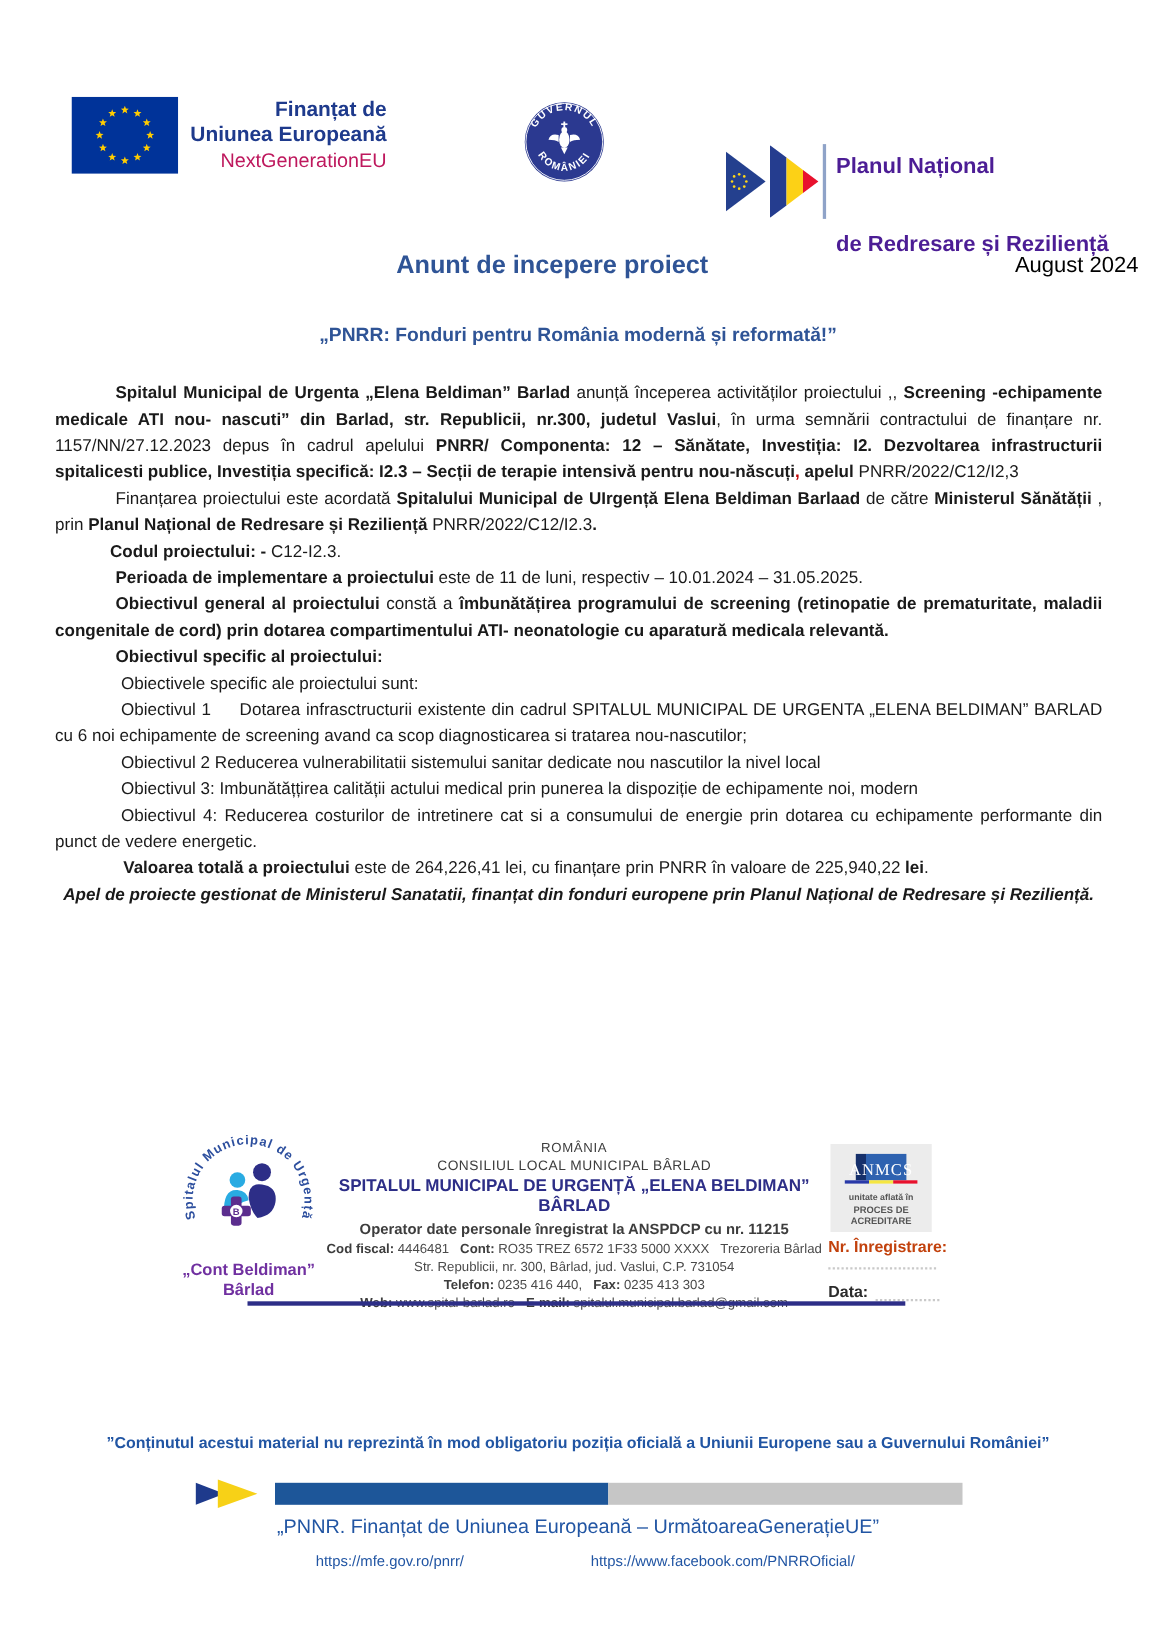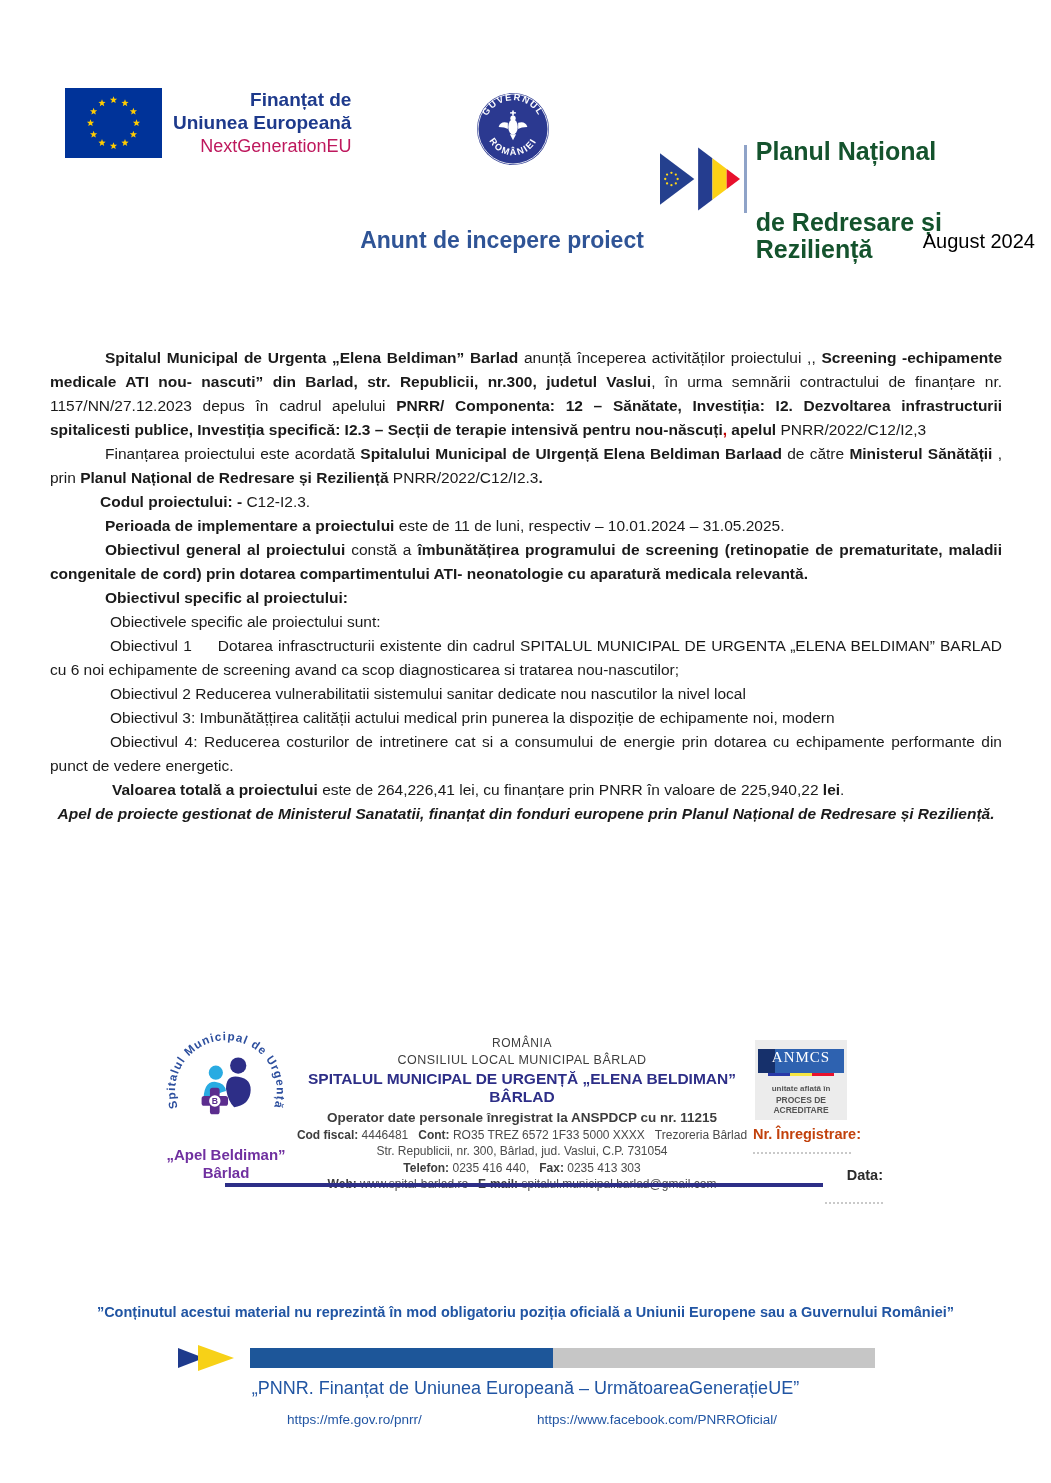--- a/index.html
+++ b/index.html
@@ -8,21 +8,21 @@
 
   
   .eu-block{position:absolute;left:65px;top:88px;display:flex;gap:11px;text-align:right;}
   .eu-flag{width:97px;height:70px;display:block;}
   .eu-text .l1,.eu-text .l2{font-size:19px;font-weight:bold;color:#1e3a8c;line-height:23px;}
   .eu-text .l3{font-size:18px;color:#be185d;line-height:25px;}
   .gov-seal{position:absolute;left:476px;top:92px;width:74px;height:74px;}
   .pnrr-block{position:absolute;left:660px;top:94px;display:flex;align-items:center;}
   .pnrr-tris{width:88px;height:66px;}
   .pnrr-divider{width:3px;height:68px;background:#8fa3c8;margin:0 9px 0 0;}
-  .pnrr-text div{font-size:25px;font-weight:bold;color:#14532d;line-height:27px;margin-top:44px;}
+  .pnrr-text div{font-size:20px;font-weight:bold;color:#4c1d95;line-height:27px;margin-top:44px;}
 
   
   .doc-title{position:absolute;top:227px;left:0;right:47px;text-align:center;
              font-size:23px;font-weight:bold;color:#2f5496;}
   .doc-date{position:absolute;top:230px;right:16px;font-size:20px;color:#000;}
   .doc-subtitle{position:absolute;top:294px;left:0;right:0;text-align:center;
                 font-size:17.5px;font-weight:bold;color:#2f5496;}
 
   
   .body-text{position:absolute;top:346px;left:50px;right:49px;font-size:15.5px;
@@ -42,32 +42,32 @@
   .lh-center{position:absolute;left:292px;top:1036px;width:460px;text-align:center;color:#3d3d3d;}
   .lh-country{font-size:12px;letter-spacing:.6px;}
   .lh-council{font-size:12.5px;margin-top:3px;letter-spacing:.5px;}
   .lh-hospital{font-size:15.5px;font-weight:bold;color:#2d2e87;margin-top:3px;}
   .lh-operator{font-size:13.5px;font-weight:bold;margin-top:4px;color:#3d3d3d;}
   .lh-detail{font-size:12px;margin-top:2.5px;color:#4a4a4a;}
   .lh-detail .lb{font-weight:bold;color:#3d3d3d;}
   .sep{display:inline-block;width:10px;}
   .anmcs-box{position:absolute;left:755px;top:1040px;width:92px;height:80px;background:#ececec;
              text-align:center;padding-top:9px;box-sizing:border-box;}
-  .anmcs-badge{width:86px;height:24px;margin:0 auto;display:flex;align-items:flex-start;justify-content:center;
+  .anmcs-badge{width:46px;height:24px;margin:0 auto;display:flex;align-items:flex-end;justify-content:center;
                background:linear-gradient(90deg,#16306b 0 20%,#2e62b0 20% 100%);}
   .anmcs-acronym{color:#fff;font-family:"Liberation Serif",serif;font-size:15px;letter-spacing:1px;}
   .anmcs-tricolor{width:66px;height:2.5px;margin:0 auto;display:flex;}
   .anmcs-tricolor span{flex:1;height:100%;}
   .anmcs-tricolor .t1{background:#2939a8;} .anmcs-tricolor .t2{background:#f5e642;} .anmcs-tricolor .t3{background:#e8112d;}
   .anmcs-l1{font-size:8px;color:#555;margin-top:8px;font-weight:bold;}
   .anmcs-l2{font-size:8.5px;color:#555;margin-top:2px;font-weight:bold;}
   .reg-block{position:absolute;left:753px;top:1126px;width:130px;}
   .reg-label{font-size:14.5px;font-weight:bold;color:#c2410c;}
   .reg-dots{margin-top:9px;width:98px;height:1px;border-bottom:2px dotted #c9c9c9;}
-  .data-row{margin-top:13px;display:flex;align-items:flex-end;gap:7px;flex-direction:column;}
+  .data-row{margin-top:13px;display:flex;align-items:flex-end;gap:7px;}
   .data-label{font-size:14.5px;font-weight:bold;color:#2b2b2b;}
   .data-dots{width:58px;height:12px;border-bottom:2px dotted #c9c9c9;}
   .lh-divider{position:absolute;left:225px;top:1183px;width:598px;height:4px;background:#2d2e87;}
 
   
   .disclaimer{position:absolute;top:1304px;left:0;right:0;text-align:center;font-size:14.5px;
               font-weight:bold;color:#2155a3;}
   .footer-bar{position:absolute;left:178px;top:1345px;width:700px;height:26px;}
   .fb-tri-blue{position:absolute;left:0;top:3px;width:0;height:0;border-top:10px solid transparent;
                border-bottom:10px solid transparent;border-left:26px solid #1e3a8c;}
@@ -153,20 +153,21 @@
     </svg>
     <div class="pnrr-divider"></div>
     <div class="pnrr-text">
       <div>Planul Național</div>
       <div>de Redresare și Reziliență</div>
     </div>
   </div>
 
   <div class="doc-title">Anunt de incepere proiect</div>
   <div class="doc-date">August 2024</div>
+  <div class="doc-subtitle">„PNRR: Fonduri pentru România modernă și reformată!”</div>
 
   <div class="body-text">
     <p class="ind55"><span class="bd">Spitalul Municipal de Urgenta „Elena Beldiman” Barlad</span><span> anunță începerea activităților proiectului ,, </span><span class="bd">Screening -echipamente medicale ATI nou- nascuti” din Barlad, str. Republicii, nr.300, judetul Vaslui</span><span>, în urma semnării contractului de finanțare nr. 1157/NN/27.12.2023 depus în cadrul apelului </span><span class="bd">PNRR/ Componenta: 12 – Sănătate, Investiția: I2. Dezvoltarea infrastructurii spitalicesti publice, Investiția specifică: I2.3 – Secții de terapie intensivă pentru nou-născuți</span><span class="red">,</span><span class="bd"> apelul </span><span>PNRR/2022/C12/I2,3</span></p>
     <p class="ind55"><span>Finanțarea proiectului este acordată </span><span class="bd">Spitalului Municipal de UIrgență Elena Beldiman Barlaad</span><span> de către </span><span class="bd">Ministerul Sănătății</span><span> , prin </span><span class="bd">Planul Național de Redresare și Reziliență</span><span> PNRR/2022/C12/I2.3</span><span class="bd">.</span></p>
     <p class="ind50"><span class="bd">Codul proiectului: - </span><span>C12-I2.3.</span></p>
     <p class="ind55 mt26"><span class="bd">Perioada de implementare a proiectului</span><span> este de 11 de luni, respectiv – 10.01.2024 – 31.05.2025.</span></p>
     <p class="ind55 mt26"><span class="bd">Obiectivul general al proiectului</span><span> constă a </span><span class="bd">îmbunătățirea programului de screening (retinopatie de prematuritate, maladii congenitale de cord) prin dotarea compartimentului ATI- neonatologie cu aparatură medicala relevantă.</span></p>
     <p class="ind55 mt26"><span class="bd">Obiectivul specific al proiectului:</span></p>
     <p class="ind60 mt10"><span>Obiectivele specific ale proiectului sunt:</span></p>
     <p class="ind60 mt10"><span>Obiectivul 1</span><span class="gap1"></span><span>Dotarea infrasctructurii existente din cadrul SPITALUL MUNICIPAL DE URGENTA „ELENA BELDIMAN” BARLAD cu 6 noi echipamente de screening avand ca scop diagnosticarea si tratarea nou-nascutilor;</span></p>
@@ -185,21 +186,21 @@
     <circle cx="50" cy="44" r="7" fill="#29abe2"></circle>
     <path d="M 38,74 Q 37,52 50,53 Q 59,54 60,62 Q 49,64 47,74 Z" fill="#29abe2"></path>
     <circle cx="72" cy="37" r="8" fill="#2d2e87"></circle>
     <path d="M 60,60 Q 60,46 72,48 Q 86,50 84,64 Q 82,76 68,78 Q 62,72 60,60 Z" fill="#2d2e87"></path>
     <rect x="36" y="67" width="26" height="9.5" rx="2.5" fill="#5b2d8e"></rect>
     <rect x="44.2" y="58.8" width="9.5" height="26" rx="2.5" fill="#5b2d8e"></rect>
     <circle cx="49" cy="71.8" r="5.6" fill="#ffffff"></circle>
     <text x="49" y="75" font-size="8.5" font-weight="bold" fill="#5b2d8e" text-anchor="middle">B</text>
   </svg>
   <div class="hosp-logo-name">
-    <div>„Apel Beldiman”</div>
+    <div>„Cont Beldiman”</div>
     <div>Bârlad</div>
   </div>
 
   <div class="lh-center">
     <div class="lh-country">ROMÂNIA</div>
     <div class="lh-council">CONSILIUL LOCAL MUNICIPAL BÂRLAD</div>
     <div class="lh-hospital">SPITALUL MUNICIPAL DE URGENȚĂ „ELENA BELDIMAN” BÂRLAD</div>
     <div class="lh-operator">Operator date personale înregistrat la ANSPDCP cu nr. 11215</div>
     <div class="lh-detail"><span class="lb">Cod fiscal:</span> <span>4446481</span><span class="sep"></span><span class="lb">Cont:</span> <span>RO35 TREZ 6572 1F33 5000 XXXX</span><span class="sep"></span><span>Trezoreria Bârlad</span></div>
     <div class="lh-detail">Str. Republicii, nr. 300, Bârlad, jud. Vaslui, C.P. 731054</div>

